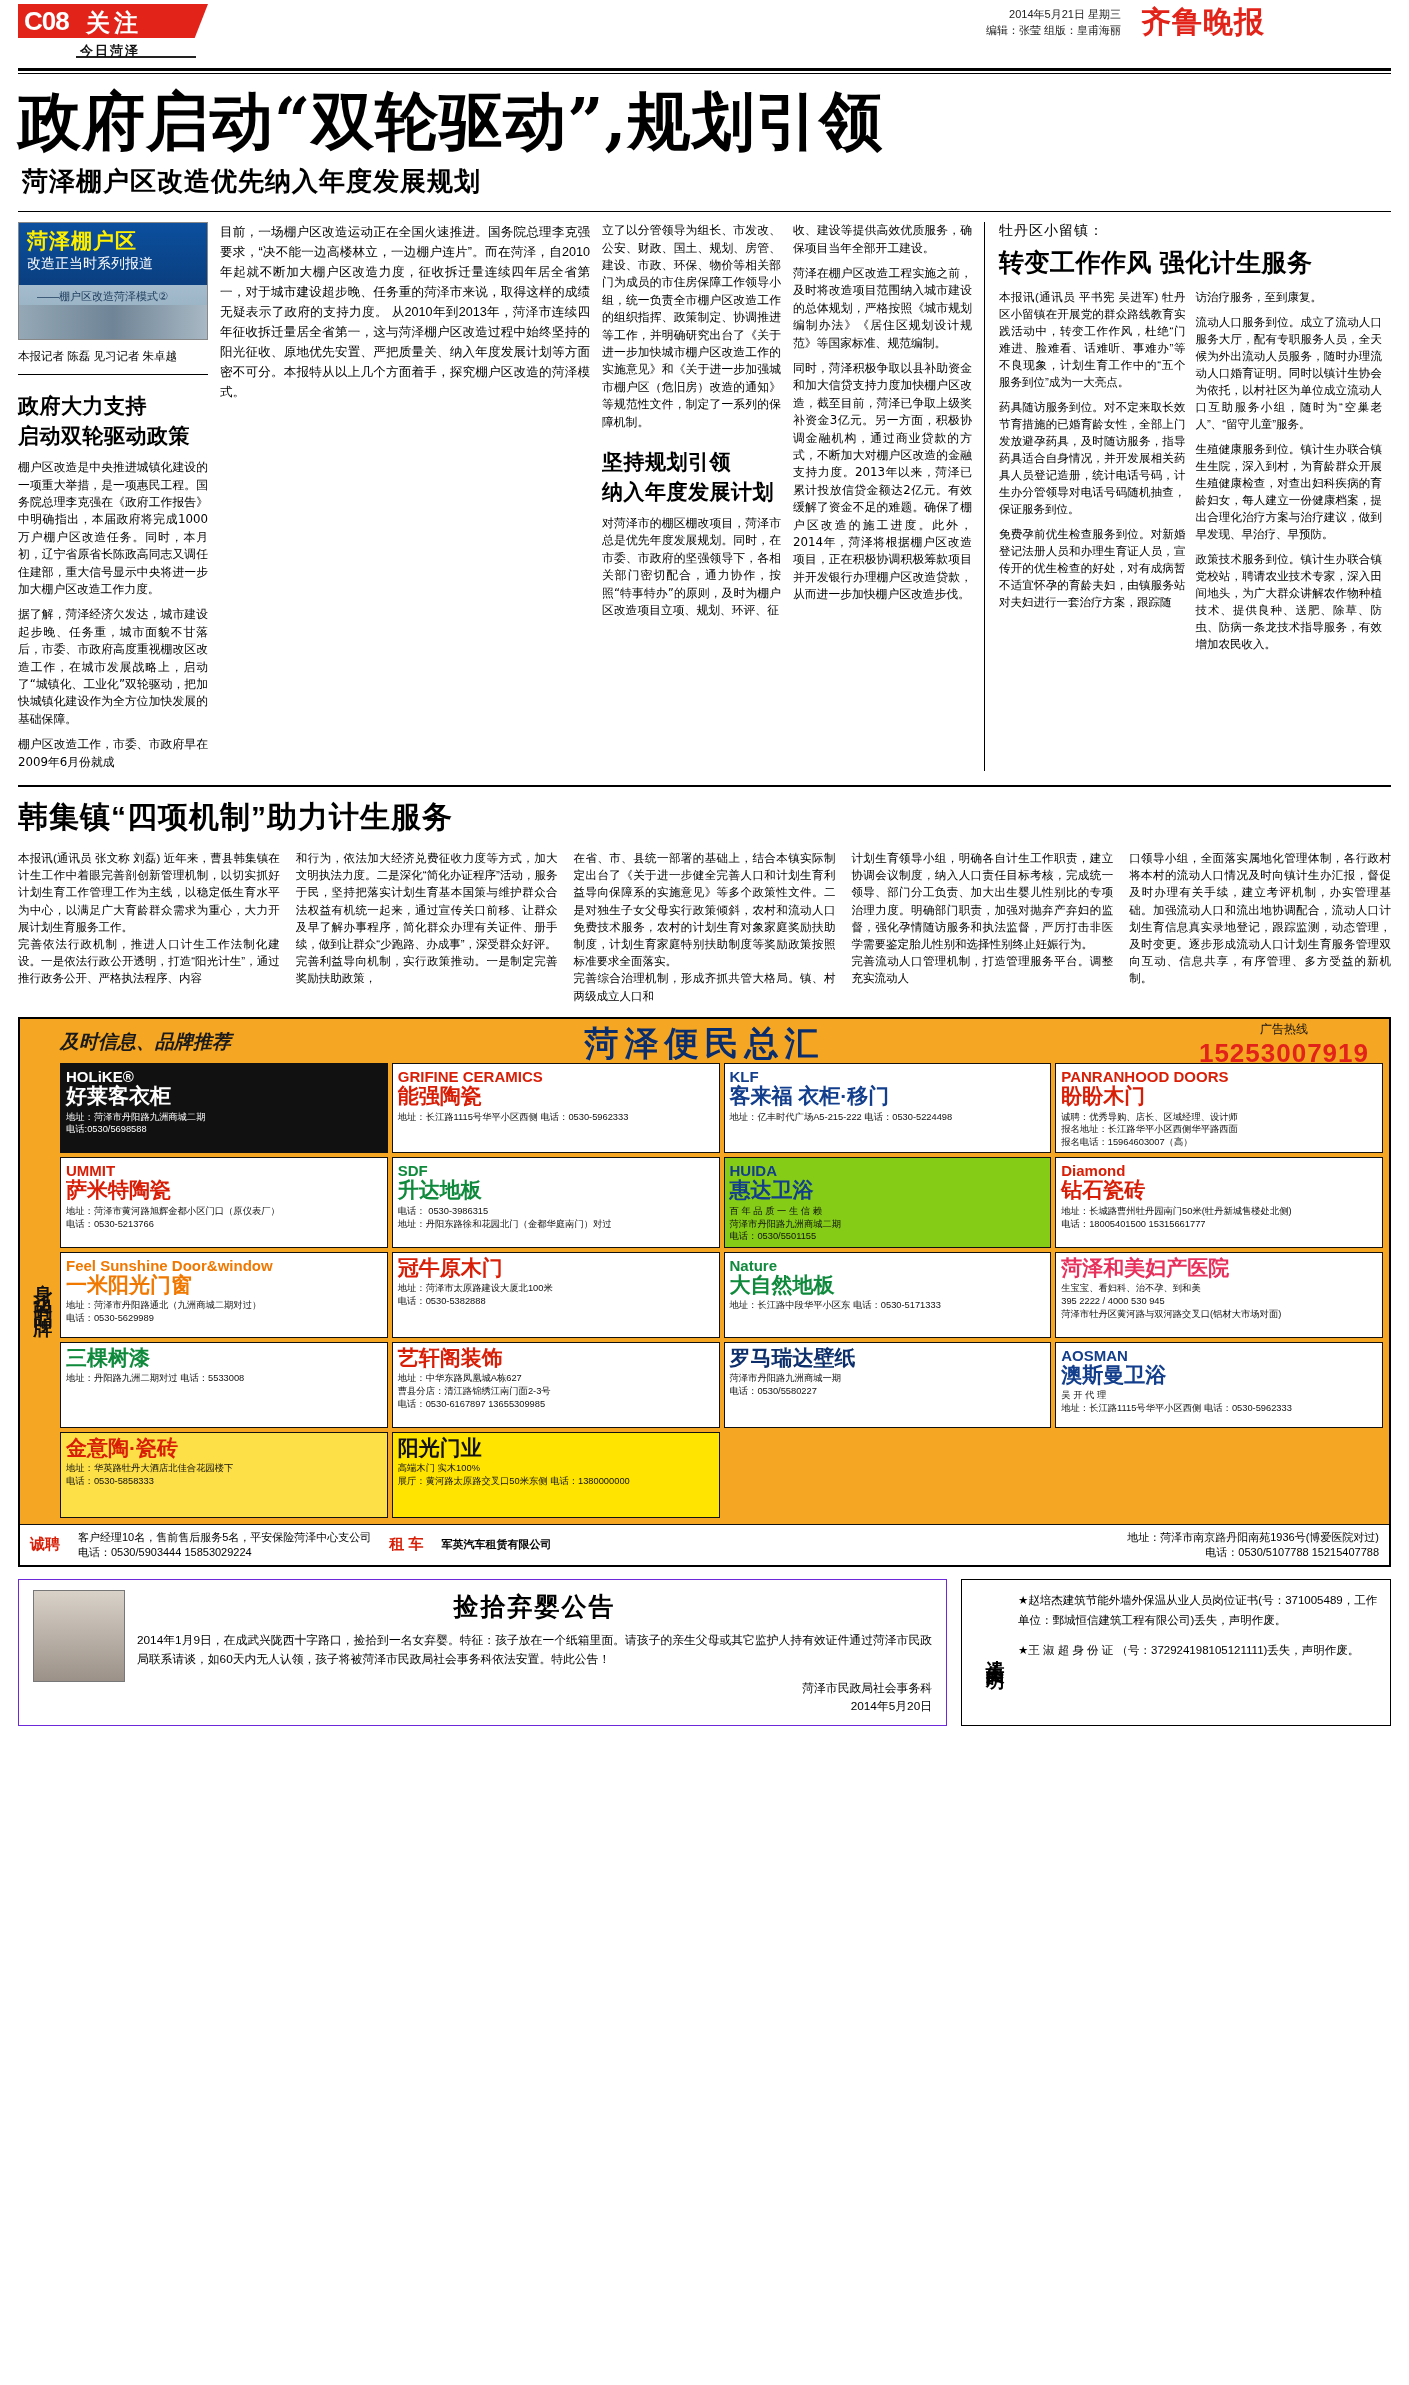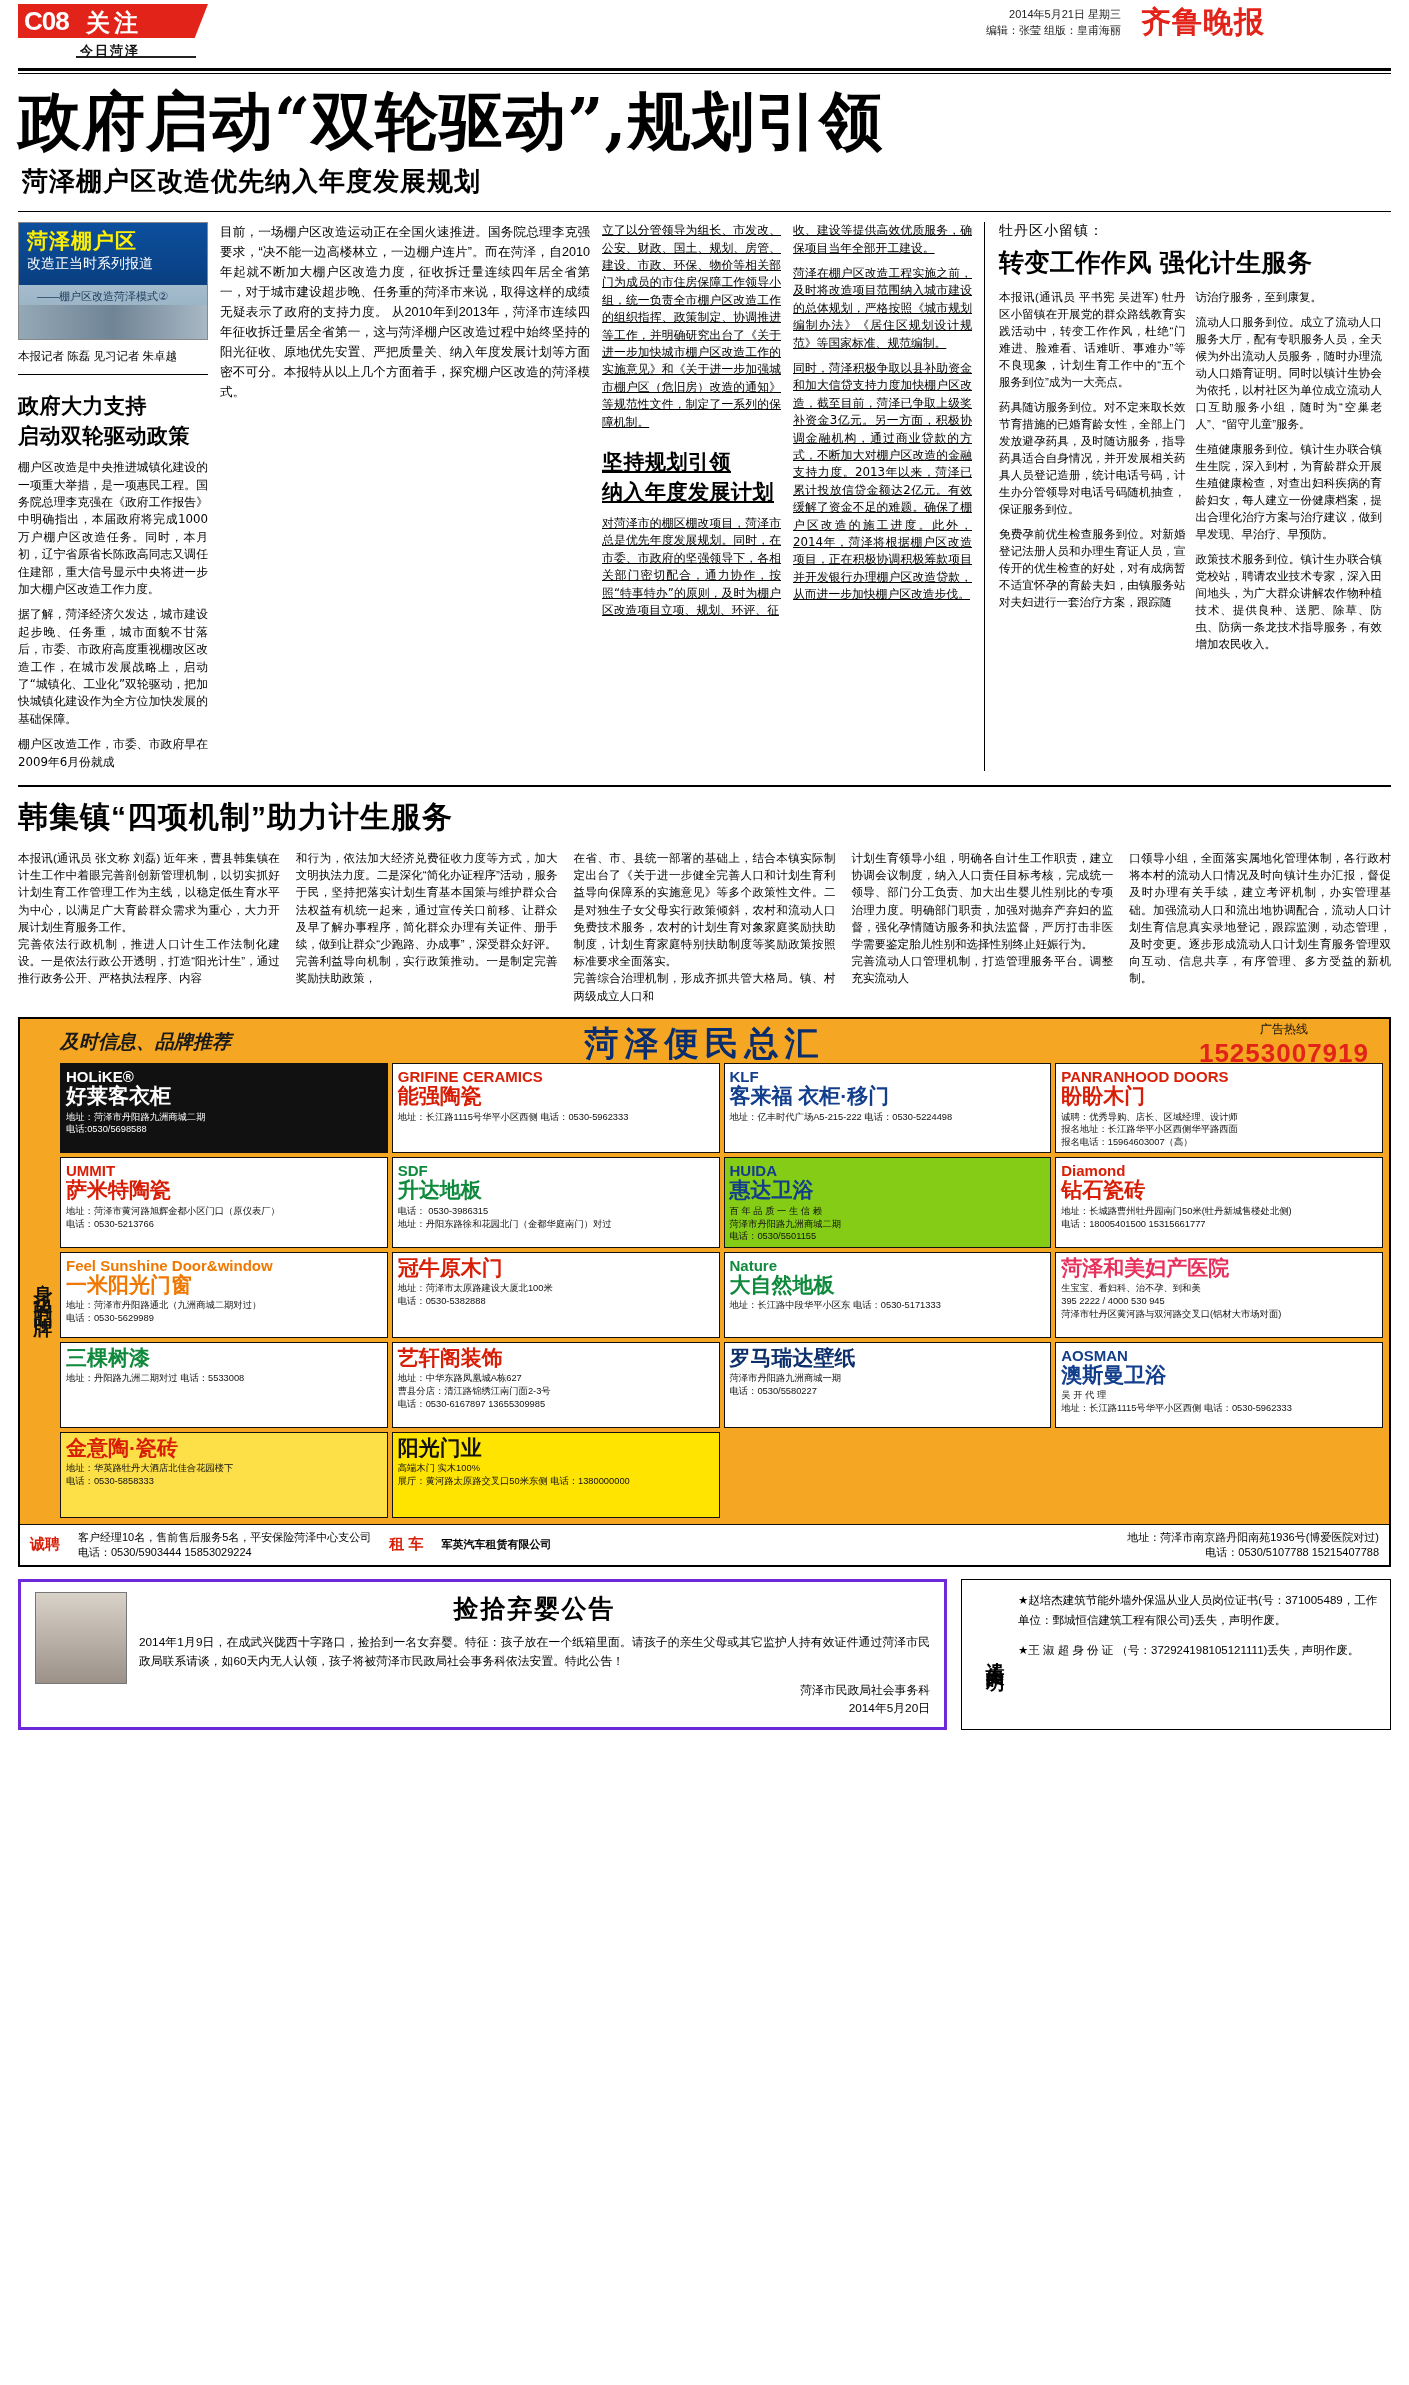--- a/index.html
+++ b/index.html
@@ -34,21 +34,21 @@
   .headline h1 { margin:0; font-size:63px; font-weight:bold; letter-spacing:1px;
       font-family:"DejaVu Serif","Liberation Serif",serif; line-height:1.05; }
   .headline h2 { margin:10px 0 0 4px; font-size:26px; font-weight:bold; letter-spacing:1px;
       font-family:"Liberation Sans",sans-serif; }
   .rule-after-head { border-top:1px solid #000; margin-top:12px; }
 
   
   .topzone { display:flex; margin-top:10px; gap:12px; }
   .col-a { width:190px; }
   .col-b { width:370px; }
-  .col-c { width:370px;text-decoration:underline; }
+  .col-c { width:370px; }
   .col-d { width:398px; border-left:1px solid #000; padding-left:14px;}
 
   .photo-box { width:190px; height:118px; border:1px solid #888; position:relative; overflow:hidden;
      background:linear-gradient(#bcd2e0,#8fa9bc); }
   .pb-band { position:absolute; left:0; top:0; width:100%; height:62px;
      background:linear-gradient(#0b4f9e,#0a3f80); }
   .pb-t1 { position:absolute; left:8px; top:4px; font-size:21px; font-weight:bold; color:#fff000; letter-spacing:1px;}
   .pb-t2 { position:absolute; left:8px; top:32px; font-size:14px; font-weight:normal; color:#fff; letter-spacing:0px;}
   .pb-t3 { position:absolute; left:18px; top:66px; font-size:11px; color:#1b3a5c; }
   .pb-img { position:absolute; left:0; top:82px; width:100%; height:36px;
@@ -92,21 +92,21 @@
   .ad-name2 { font-size:15px; font-weight:bold; }
   .ad-info { font-size:9.3px; line-height:12.6px; margin-top:3px; }
 
   .ad-foot { display:flex; align-items:center; gap:18px; padding:5px 10px; background:#fff;
      border-top:1px solid #111; font-size:11px; }
   .ad-foot .zp { color:#d81e06; font-weight:bold; font-size:15px; }
   .ad-foot .rent { color:#d81e06; font-weight:bold; font-size:15px;text-align:center; }
 
   
   .bottom { display:flex; gap:14px; margin-top:12px; }
-  .notice { flex:1; border:3px solid #6d28d9; padding:10px 14px; position:relative; display:flex; gap:12px;}
+  .notice { flex:1; border:1px solid #6d28d9; padding:10px 14px; position:relative; display:flex; gap:12px;}
   .notice-photo { width:92px; height:92px; background:linear-gradient(#d9d2c8,#9b9188); border:1px solid #777; align-self:flex-start;}
   .notice h4 { margin:0 0 8px; font-size:25px; font-weight:bold; text-align:center; letter-spacing:2px;}
   .notice p { margin:0; font-size:11.8px; line-height:19px; text-align:justify;}
   .notice .sig { text-align:right; font-size:11.8px; line-height:18px; margin-top:10px;}
   .lost { width:430px; border:1px solid #000; padding:10px 12px; display:flex; gap:10px;}
   .lost-label { width:34px; font-size:19px; font-weight:bold; writing-mode:vertical-rl; letter-spacing:4px; text-align:center;}
   .lost-body { flex:1; font-size:11.5px; line-height:20px; }
 </style>
 </head>
 <body>

